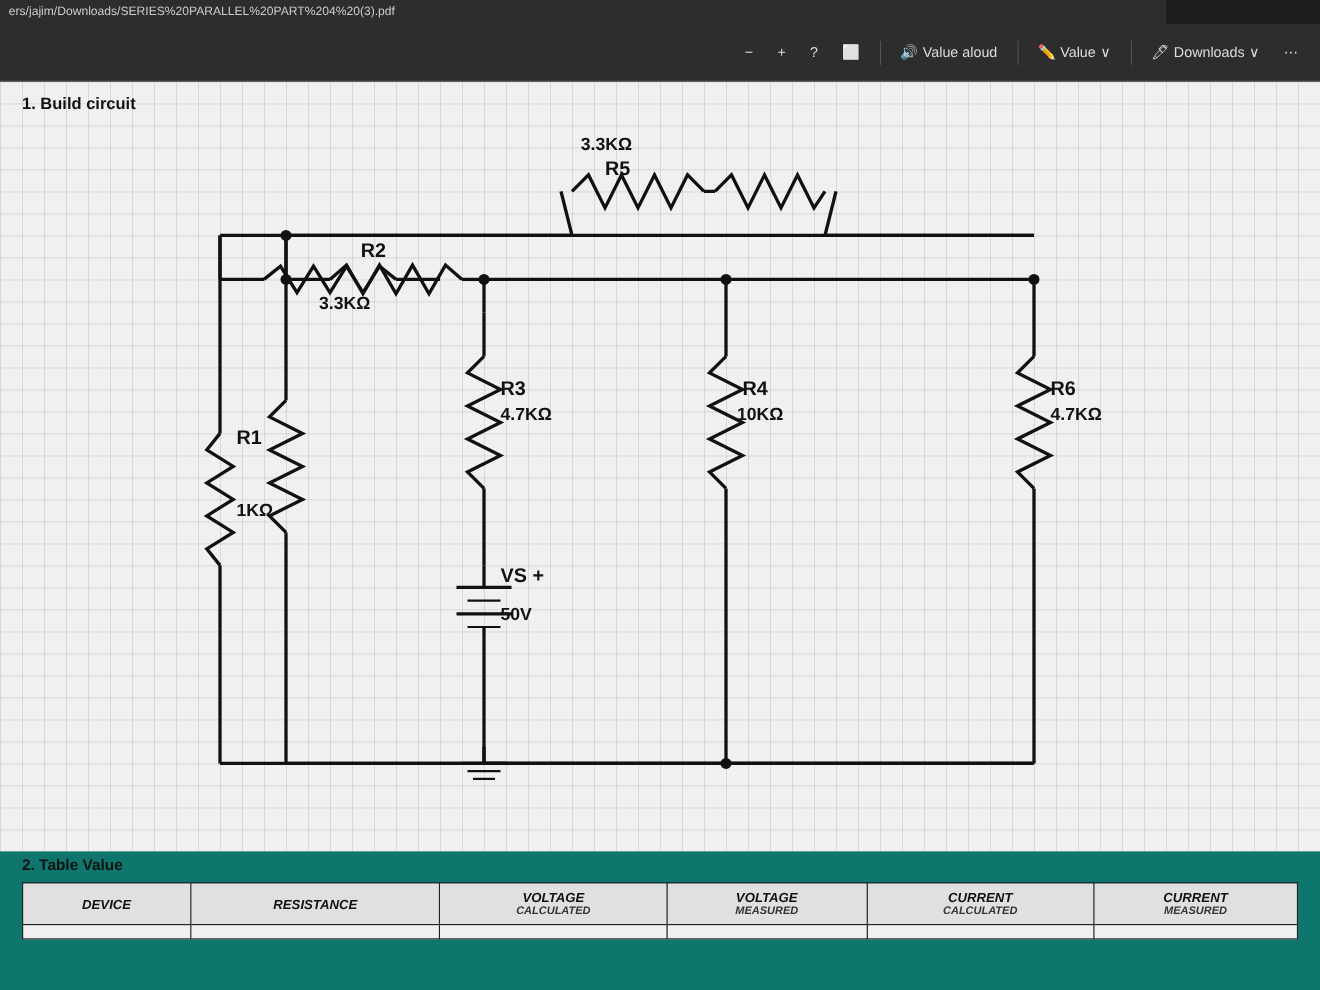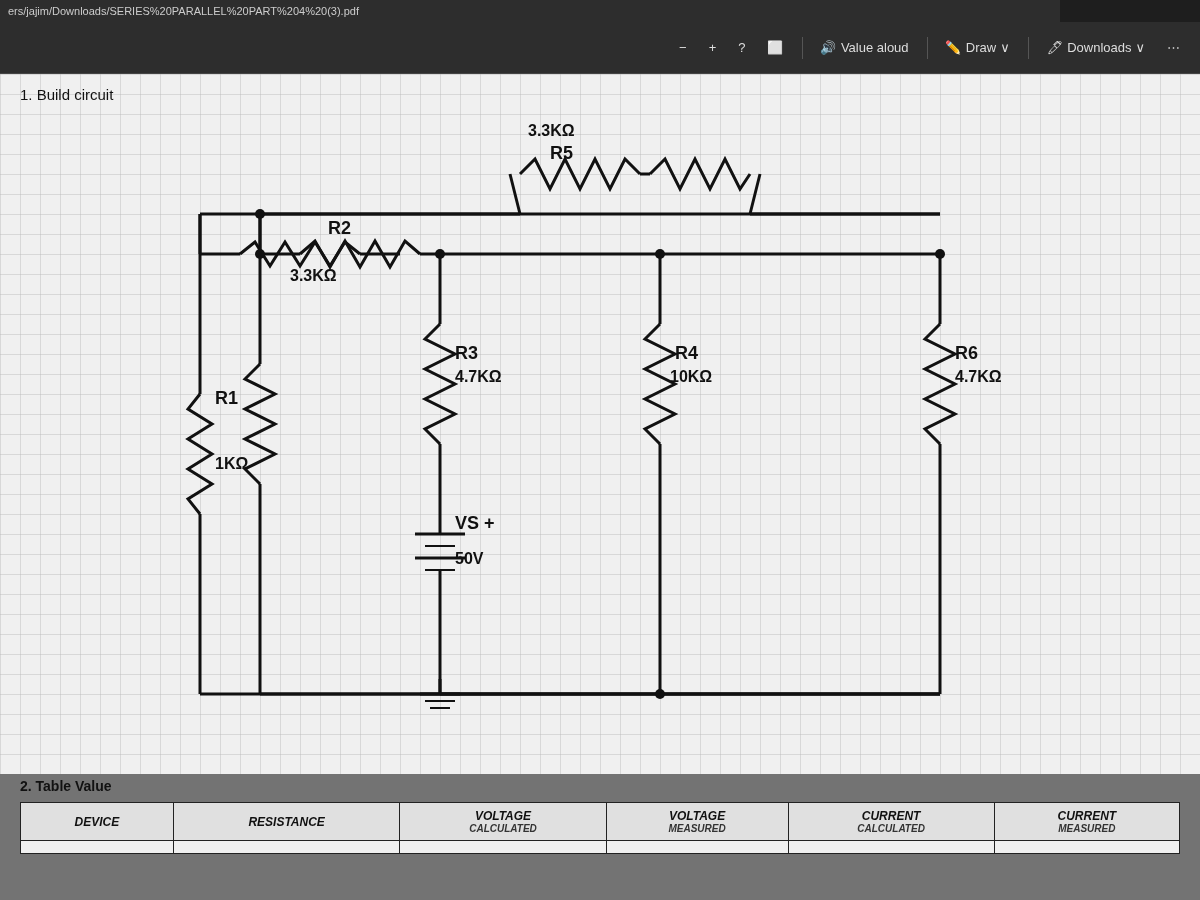--- a/index.html
+++ b/index.html
@@ -87,41 +87,41 @@
       background-size: 20px 20px;
     }
 
     
     #section-header {
       position: absolute;
       top: 12px;
       left: 20px;
       color: #111;
       font-size: 15px;
-      font-weight: 400;
+      font-weight: 700;
       text-align: right;
     }
 
     
     #circuit-container {
       position: absolute;
       top: 40px;
       left: 60px;
       width: 1050px;
       height: 680px;
     }
 
     
     #table-section {
       position: absolute;
       bottom: 0;
       left: 0;
       width: 1200px;
       height: 126px;
-      background: #737373;
+      background: #0f766e;
     }
     #table-label {
       position: absolute;
       top: 4px;
       left: 20px;
       font-size: 14px;
       font-weight: 600;
       color: #111;
     }
     #table-wrapper {
@@ -183,21 +183,21 @@
     <span>⬜</span>
   </button>
   <div class="toolbar-separator"></div>
   <button class="toolbar-btn">
     <span>🔊</span>
     <span>Value aloud</span>
   </button>
   <div class="toolbar-separator"></div>
   <button class="toolbar-btn">
     <span>✏️</span>
-    <span>Draw</span>
+    <span>Value</span>
     <span>∨</span>
   </button>
   <div class="toolbar-separator"></div>
   <button class="toolbar-btn">
     <span>🖊</span>
     <span>Downloads</span>
     <span>∨</span>
   </button>
   <button class="toolbar-btn">
     <span>⋯</span>

